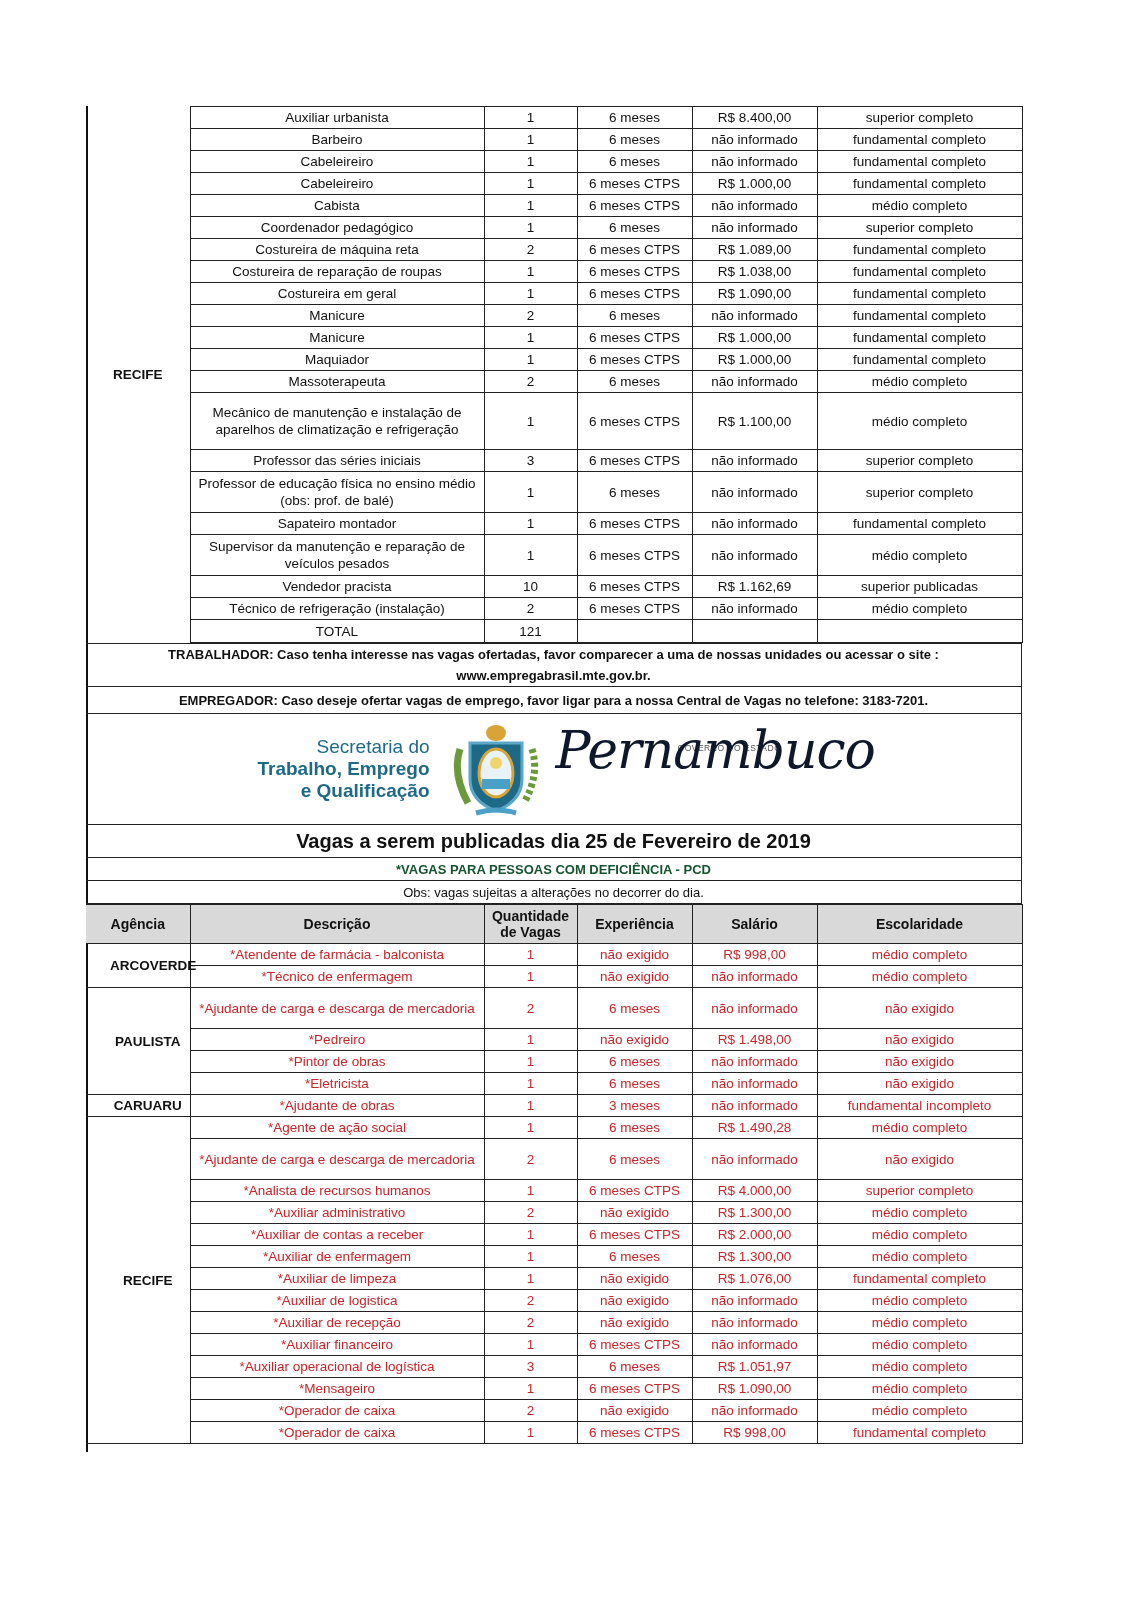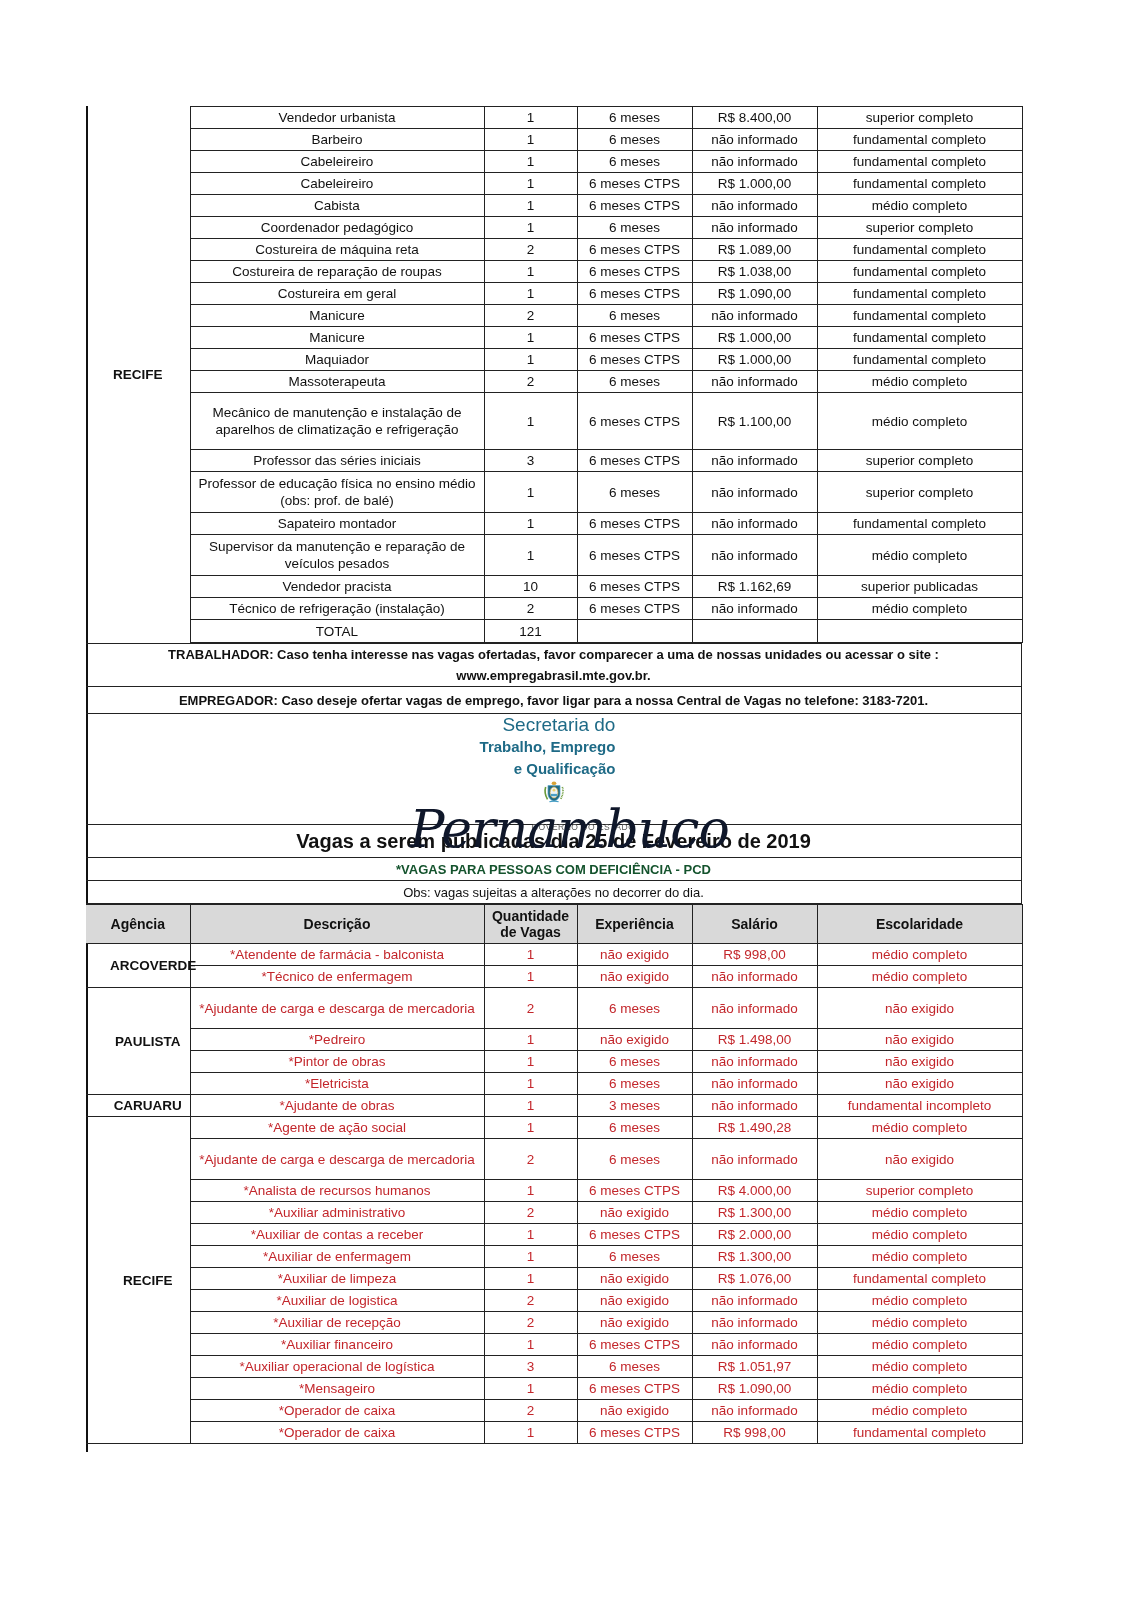--- a/index.html
+++ b/index.html
@@ -12,24 +12,24 @@
   .red td.cell { color: #c3262b; }
   .total td { height: 18px; }
   .note { font-weight: bold; font-size: 13px; line-height: 21px; border-left: none; }
   .logo-cell { height: 110px; border-left: none; padding: 0; position: relative; }
   .title { font-size: 20px; font-weight: bold; height: 28px; border-left: none; }
   .pcd { color: #14532d; font-weight: bold; font-size: 13px; height: 18px; border-left: none; }
   .obs { font-weight: normal; font-size: 13px; height: 18px; border-left: none; }
   .hdr th { background: #d9d9d9; font-weight: bold; font-size: 14px; height: 34px; }
   .hdr th.first { border-left: none; }
   .agency-b { border-left: none; font-weight: bold; padding-left: 24px; }
-  .logo-wrap { display: flex; align-items: center; justify-content: center; height: 110px; flex-direction: column; }
+  .logo-wrap { display: flex; align-items: center; justify-content: center; height: 110px; }
   .sec-text { text-align: right; color: #1e6a86; margin-right: 12px; }
   .sec-text .l1 { font-size: 19px; font-weight: normal; line-height: 22px; }
-  .sec-text .l2 { font-size: 15px; font-weight: bold; line-height: 22px; }
+  .sec-text .l2 { font-size: 19px; font-weight: bold; line-height: 22px; }
   .crest { width: 100px; height: 100px; margin: 0 4px; }
   .pe-wrap { position: relative; width: 300px; height: 90px; }
   .pe-gov { position: absolute; left: 128px; top: 16px; font-size: 8.5px; letter-spacing: 0.5px; color: #555; }
   .pe-name { position: absolute; left: 6px; top: 18px; font-family: "DejaVu Serif", serif; font-style: italic; font-size: 52px; color: #0f172a; letter-spacing: -1px; }
 </style>
 </head>
 <body>
 
 <div class="leftbar"></div>
 
@@ -40,21 +40,21 @@
       <col style="width:104px">
         <col style="width:294px">
         <col style="width:93px">
         <col style="width:115px">
         <col style="width:125px">
         <col style="width:205px">
     </colgroup>
     <tbody id="t1body">
         <tr style="border-top: none;">
           <td class="agency" rowspan="21">RECIFE</td>
-          <td class="cell">Vendedor urbanista</td>
+          <td class="cell">Auxiliar urbanista</td>
           <td class="cell">1</td>
           <td class="cell">6 meses</td>
           <td class="cell">R$ 8.400,00</td>
           <td class="cell">superior completo</td>
         </tr>
         <tr>
           <td class="cell">Barbeiro</td>
           <td class="cell">1</td>
           <td class="cell">6 meses</td>
           <td class="cell">não informado</td>

